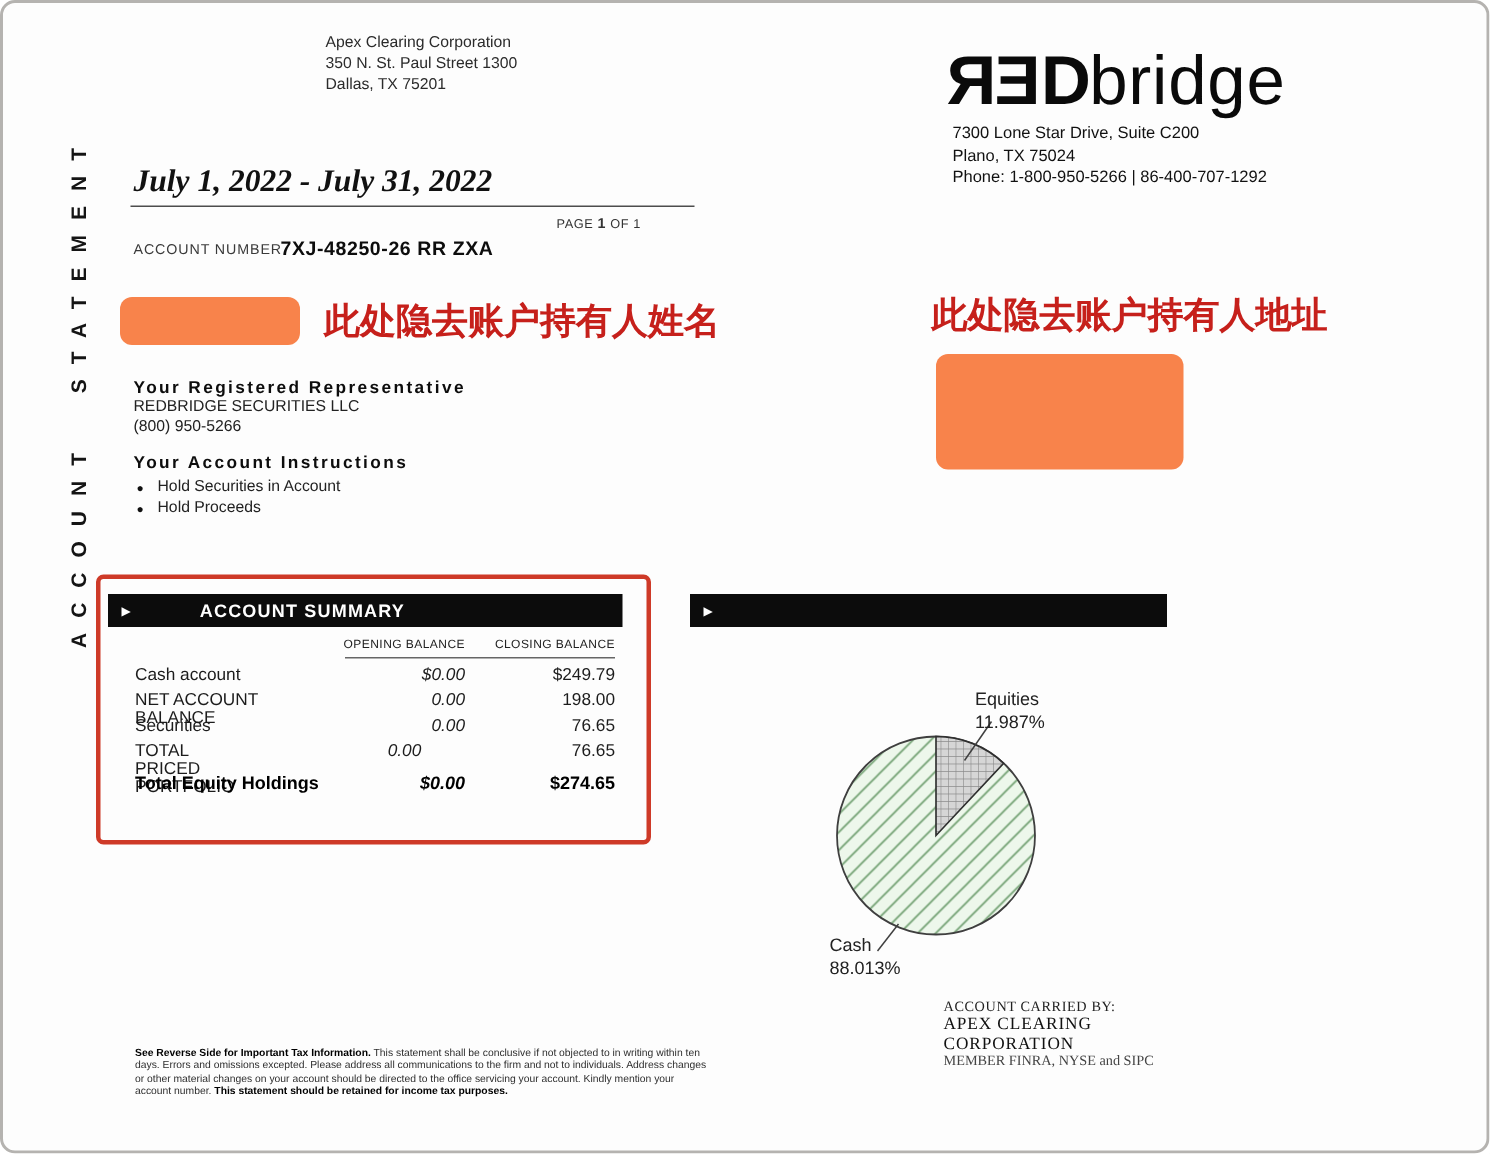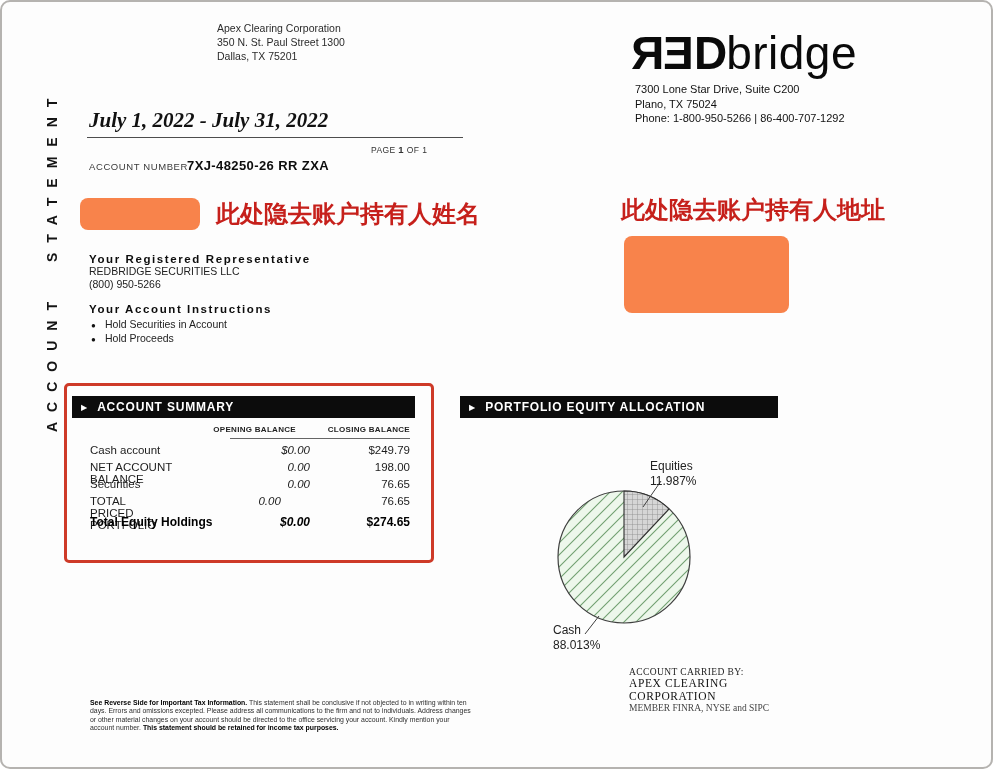--- a/index.html
+++ b/index.html
@@ -51,25 +51,25 @@
   .sec-line { font-size:10.5px; line-height:12.5px; color:#222; }
   .instr { left:87px; top:301px; }
   .instr ul { list-style:none; margin-top:3px; }
   .instr li { font-size:10.5px; line-height:13.5px; color:#222; padding-left:16px; position:relative; }
   .instr li::before { content:"●"; position:absolute; left:2px; font-size:8px; top:1px; color:#111; }
 
   
   .red-frame { left:62px; top:381px; width:370px; height:180px; border:3px solid #ce3a28; border-radius:5px; }
   .black-bar { background:#0c0c0c; color:#fff; height:22px; display:flex; align-items:center; padding-left:9px; }
   .black-bar .arrow { font-size:8px; margin-right:10px; color:#fff; }
-  .black-bar .bar-title { font-size:12px; font-weight:bold; letter-spacing:0.8px; }
+  .black-bar .bar-title { font-size:12px; font-weight:bold; letter-spacing:0.8px;margin-left:36px; }
   .bar-summary { left:70px; top:394px; width:343px; }
   .bar-portfolio { left:458px; top:394px; width:318px; }
 
-  .tbl-head { left:88px; top:423px; width:320px; display:flex; font-size:8px; font-weight:bold; letter-spacing:0.3px; color:#222;gap:14px; }
+  .tbl-head { left:88px; top:423px; width:320px; display:flex; font-size:8px; font-weight:normal; letter-spacing:0.3px; color:#222; }
   .tbl-head .spacer { flex:1; }
   .tbl-head .c1 { width:95px; text-align:right; }
   .tbl-head .c2 { width:100px; text-align:right; }
   .tbl-rule { left:228px; top:436px; width:180px; height:1px; background:#666; }
   .tbl-row { left:88px; width:320px; display:flex; font-size:11.5px; color:#1c1c1c; }
   .tbl-row .lbl { flex:1; }
   .tbl-row .c1 { width:95px; text-align:right;font-style:italic; }
   .tbl-row .c2 { width:100px; text-align:right; }
   .tbl-row.total { font-weight:bold; font-size:12px; color:#000; }
 
@@ -174,21 +174,20 @@
     <span class="c2">76.65</span>
   </div>
   <div class="abs tbl-row total" style="top:513px;">
     <span class="lbl">Total Equity Holdings</span>
     <span class="c1">$0.00</span>
     <span class="c2">$274.65</span>
   </div>
 
   <div class="abs black-bar bar-portfolio">
     <span class="arrow">▶</span>
-    <span class="bar-title">PORTFOLIO EQUITY ALLOCATION</span>
   </div>
 
   <svg class="abs" style="left:535px; top:467px;" width="190" height="200">
     <defs>
       <pattern id="hatchCash" width="12" height="12" patternUnits="userSpaceOnUse">
         <rect width="12" height="12" fill="#edf7eb"></rect>
         <path d="M-1,13 L13,-1 M-4,4 L4,-4 M8,16 L16,8" stroke="#71a071" stroke-width="1.1"></path>
       </pattern>
       <pattern id="hatchEquity" width="5" height="5" patternUnits="userSpaceOnUse">
         <rect width="5" height="5" fill="#d6d6d6"></rect>

